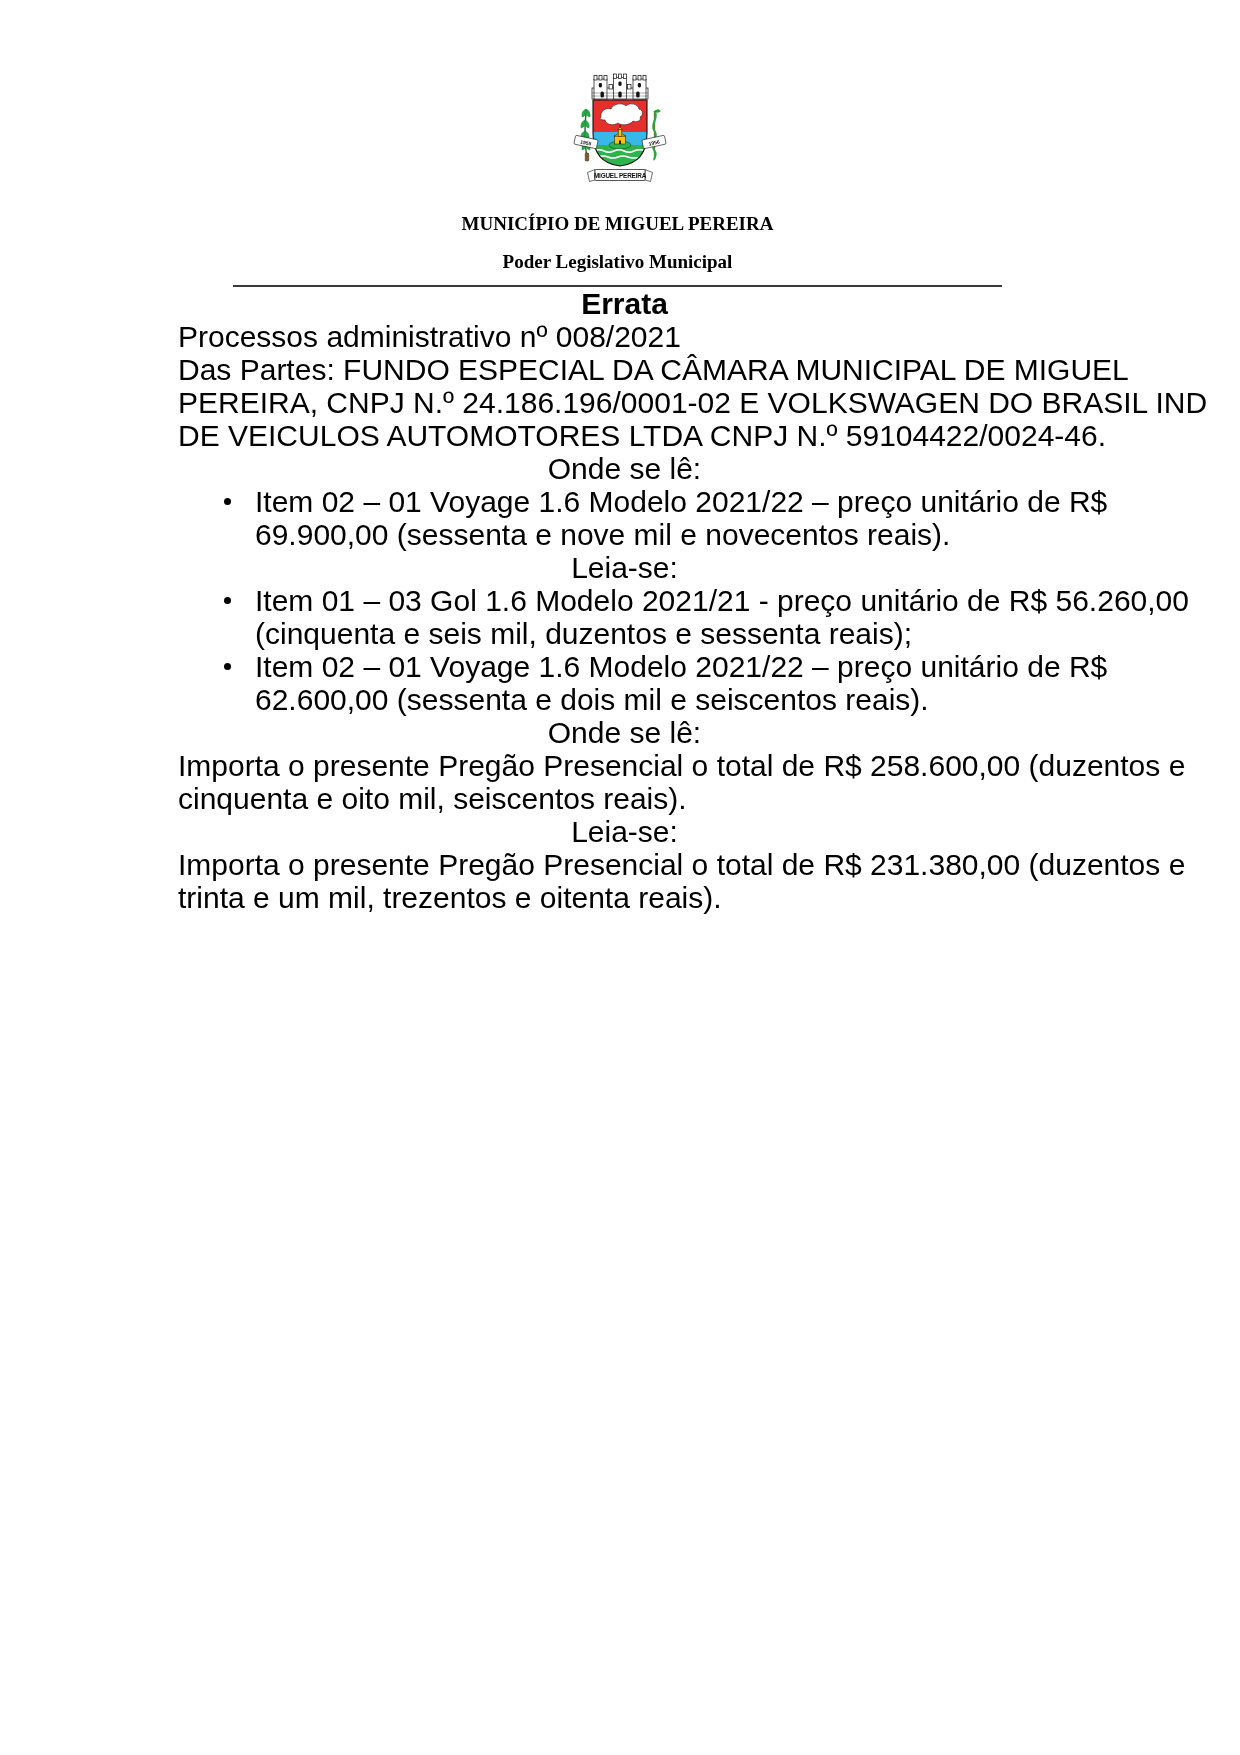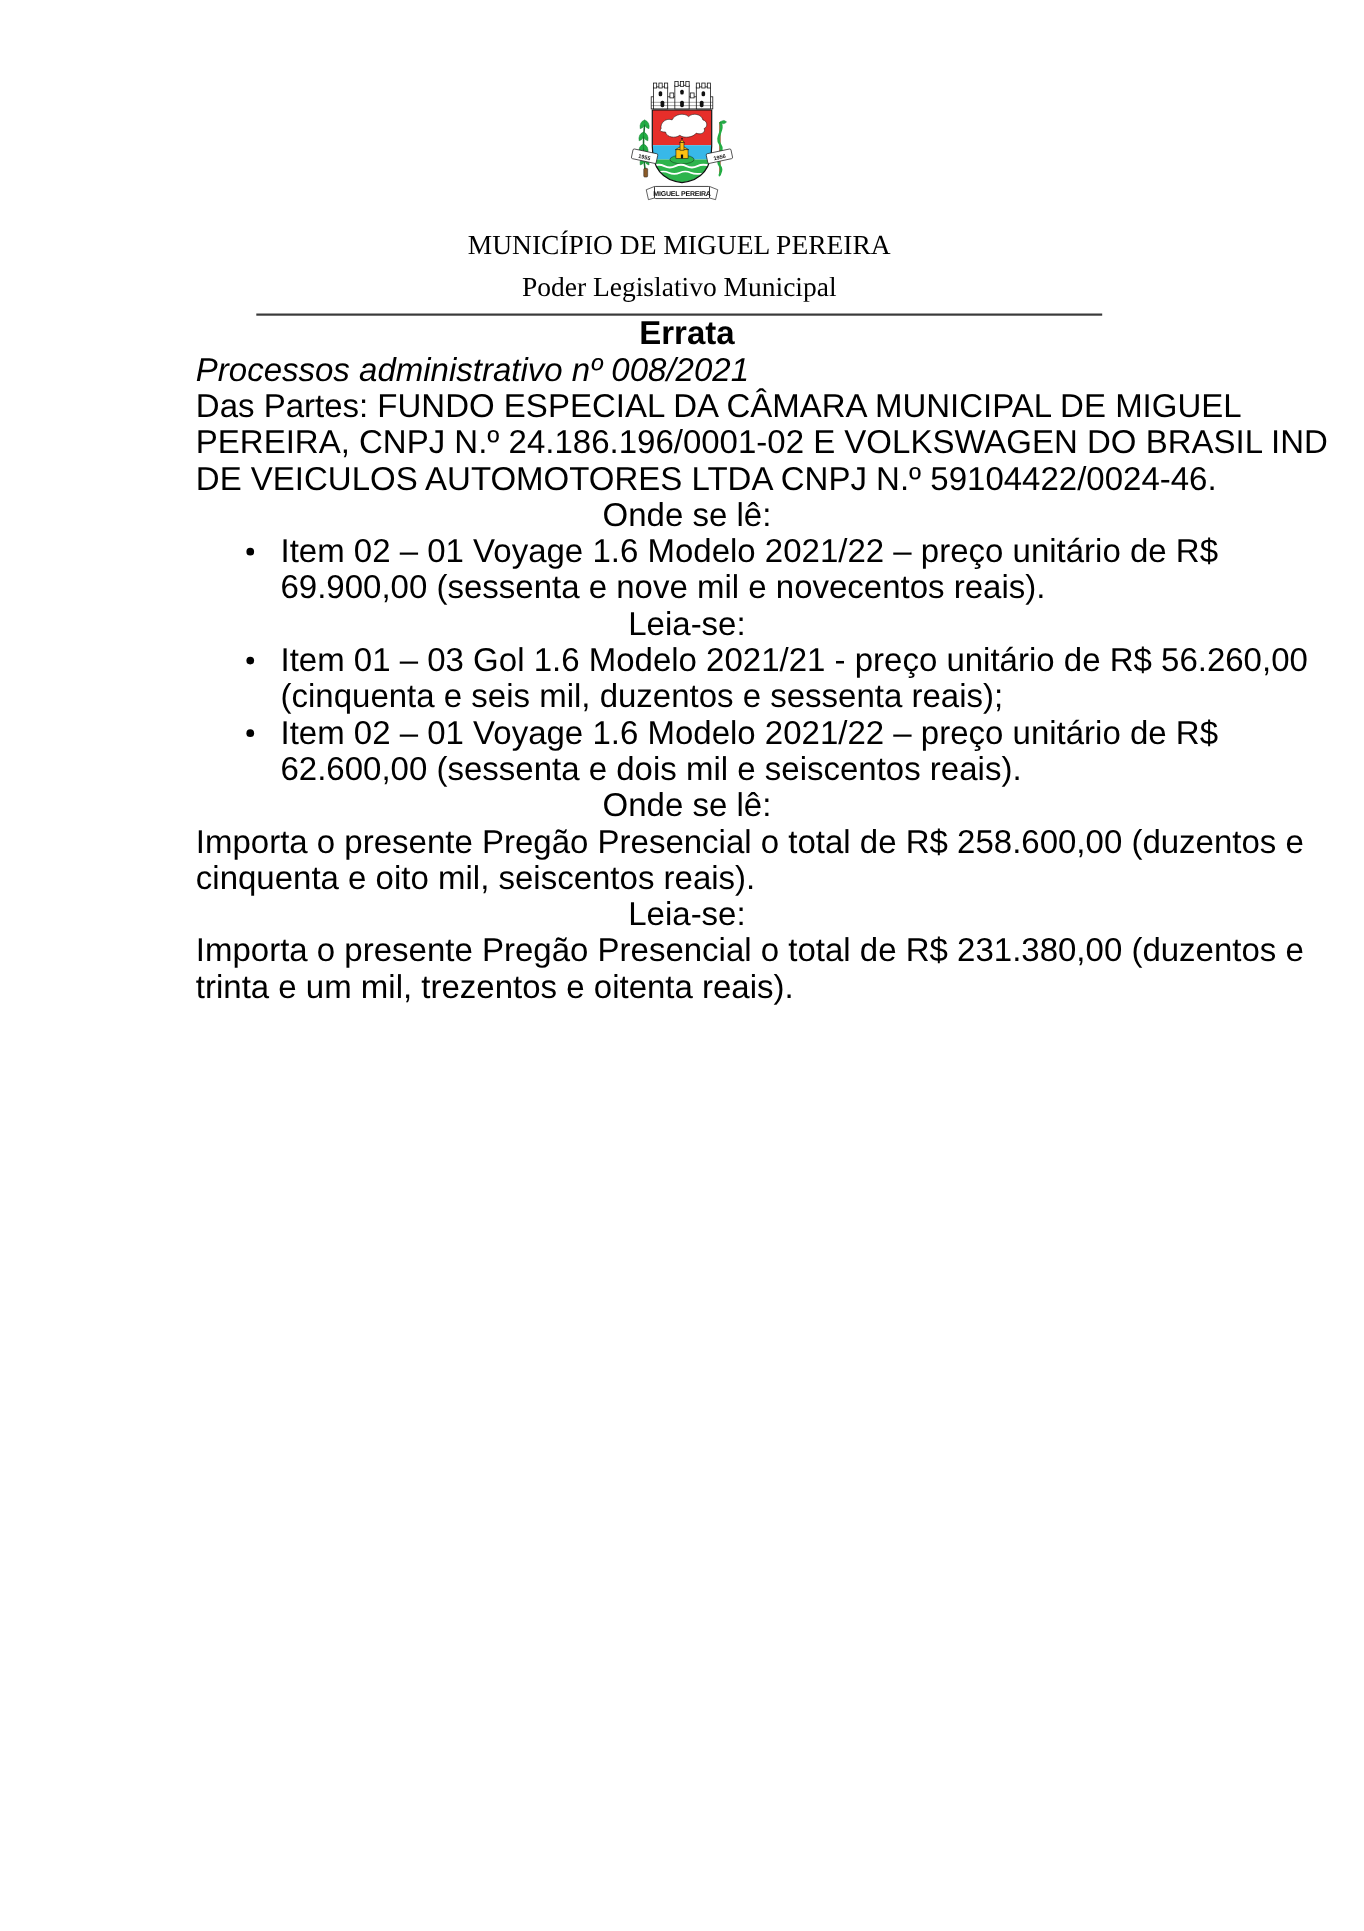--- a/index.html
+++ b/index.html
@@ -10,29 +10,29 @@
   }
   
   .doc-header { padding-top:73px; }
   .crest { display:block; margin:0 auto; width:100px; height:110px; }
   .header-title-block {
     width:769px; margin:22px 0 0 233px; text-align:center;
     padding-bottom:4px; border-bottom:2px solid #3a3a3a;
   }
   .doc-title, .doc-subtitle {
     font-family:"Liberation Serif","DejaVu Serif",serif;
-    font-weight:normal; font-size:25px; line-height:38px; white-space:nowrap;
+    font-weight:bold; font-size:19px; line-height:38px; white-space:nowrap;
   }
   
   .content { width:893px; margin-left:178px; font-size:30px; line-height:33px; }
   .content p, .content ul { margin:0; padding:0; }
   .errata { margin-top:80px; font-weight:bold; text-align:center; }
   .intro { margin-top:9px; }
   .intro-l1 { display:block; text-indent:53px; white-space:nowrap; }
-  .intro-l2 { display:block; white-space:nowrap;font-style:italic; }
+  .intro-l2 { display:block; white-space:nowrap; }
   .parties { margin-top:8px; }
   .jline { display:block; text-align:justify; text-align-last:justify; white-space:nowrap; }
   .pline { display:block; white-space:nowrap; }
   .section-label { text-align:center; }
   .mt35 { margin-top:35px; } .mt20 { margin-top:20px; } .mt30 { margin-top:30px; }
   .mt12 { margin-top:12px; } .mt105 { margin-top:105px; } .mt18 { margin-top:18px; }
   .mt58 { margin-top:58px; }
   .bullets { list-style:none; }
   .bullets li { position:relative; padding-left:77px; }
   .dot {

